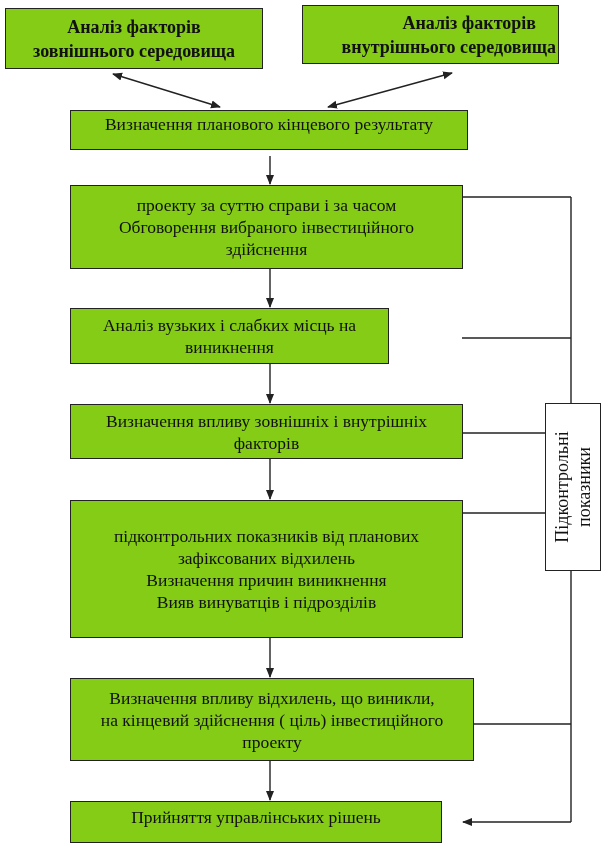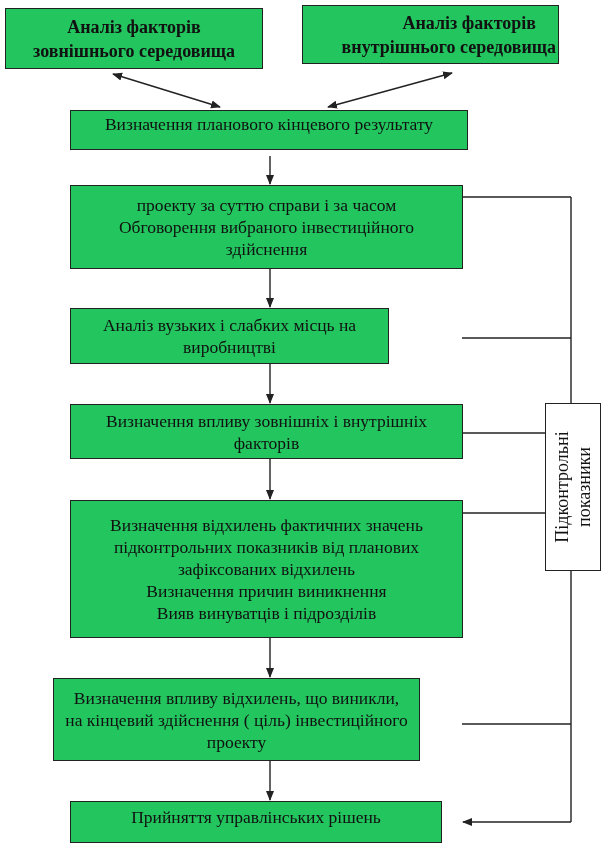--- a/index.html
+++ b/index.html
@@ -1,20 +1,20 @@
 <!DOCTYPE html>
 <html><head>
   <meta charset="utf-8">
   <style>
     html, body { margin: 0; padding: 0; background: #ffffff; }
     body { width: 609px; height: 850px; position: relative; overflow: hidden;
            font-family: "Liberation Serif", serif; color: #111; }
     svg.lines { position: absolute; left: 0; top: 0; width: 609px; height: 850px; }
     .box { position: absolute; box-sizing: border-box; border: 1.3px solid #222;
-           background: #22c55e; display: flex; flex-direction: column; justify-content: center;
+           background: #84cc16; display: flex; flex-direction: column; justify-content: center;
            align-items: center; text-align: center; font-size: 17.5px; line-height: 22px; }
     .box.bold { font-weight: bold; font-size: 18px; line-height: 24px; }
     .box .line { display: block; white-space: nowrap; }
     .side { position: absolute; left: 545px; top: 403px; width: 56px; height: 168px;
             box-sizing: border-box; border: 1.3px solid #222; background: #fff; }
     .side .rot { position: absolute; left: 50%; top: 50%; transform: translate(-50%,-50%) rotate(-90deg);
                  font-size: 18px; line-height: 22px; text-align: center; white-space: nowrap; }
   </style>
 </head>
 <body>
@@ -66,37 +66,36 @@
 </div>
 
 <div class="box" style="left:70px;top:185px;width:393px;height:84px;">
   <span class="line">проекту за суттю справи і за часом</span>
   <span class="line">Обговорення вибраного інвестиційного</span>
   <span class="line">здійснення</span>
 </div>
 
 <div class="box" style="left:70px;top:308px;width:319px;height:56px;">
   <span class="line">Аналіз вузьких і слабких місць  на</span>
-  <span class="line">виробництві</span>
+  <span class="line">виникнення</span>
 </div>
 
 <div class="box" style="left:70px;top:404px;width:393px;height:55px;">
   <span class="line">Визначення впливу зовнішніх і внутрішніх</span>
   <span class="line">факторів</span>
 </div>
 
 <div class="box" style="left:70px;top:500px;width:393px;height:138px;">
-  <span class="line">Визначення відхилень фактичних  значень</span>
   <span class="line">підконтрольних показників від планових</span>
   <span class="line">зафіксованих відхилень</span>
   <span class="line">Визначення причин виникнення</span>
   <span class="line">Вияв винуватців і підрозділів</span>
 </div>
 
-<div class="box" style="left:53px;top:678px;width:367px;height:83px;">
+<div class="box" style="left:70px;top:678px;width:404px;height:83px;">
   <span class="line">Визначення впливу відхилень, що виникли,</span>
   <span class="line">на кінцевий здійснення ( ціль) інвестиційного</span>
   <span class="line">проекту</span>
 </div>
 
 <div class="box" style="left:70px;top:801px;width:372px;height:42px;justify-content:flex-start;padding-top:4px;">
   <span class="line">Прийняття управлінських рішень</span>
 </div>
 
 <div class="side">

